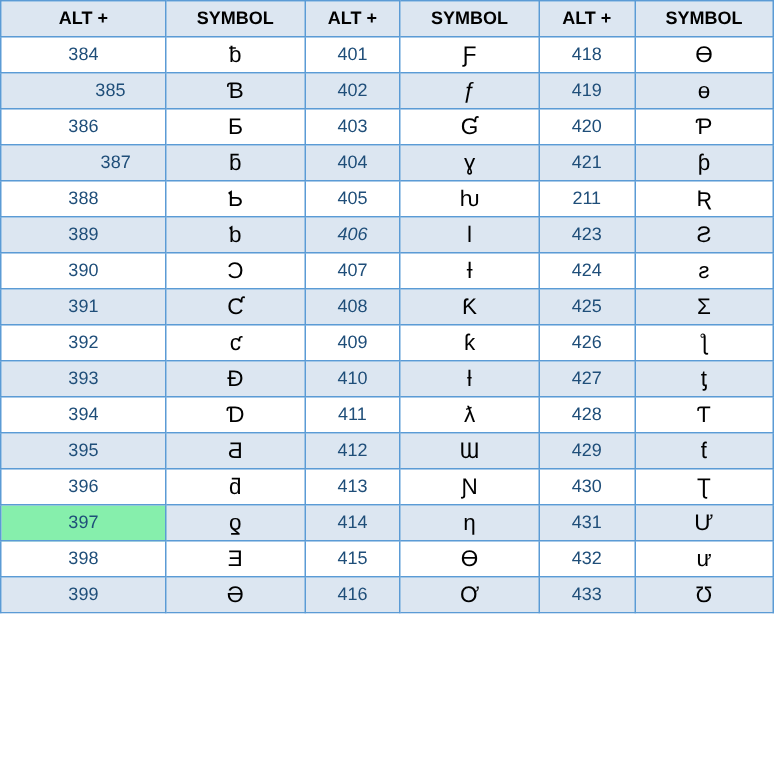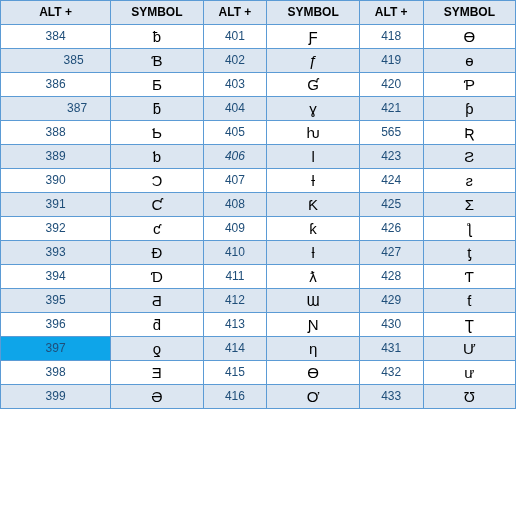--- a/index.html
+++ b/index.html
@@ -91,21 +91,21 @@
         <td class="num" style="background-color: rgb(220, 230, 241);">404</td>
         <td class="sym" style="background-color: rgb(220, 230, 241);">ɣ</td>
         <td class="num" style="background-color: rgb(220, 230, 241);">421</td>
         <td class="sym" style="background-color: rgb(220, 230, 241);">ƥ</td>
       </tr>
       <tr>
         <td class="num" style="background-color: rgb(255, 255, 255);">388</td>
         <td class="sym" style="background-color: rgb(255, 255, 255);">Ƅ</td>
         <td class="num" style="background-color: rgb(255, 255, 255);">405</td>
         <td class="sym" style="background-color: rgb(255, 255, 255);">ƕ</td>
-        <td class="num" style="background-color: rgb(255, 255, 255);">565</td>
+        <td class="num" style="background-color: rgb(255, 255, 255);">211</td>
         <td class="sym" style="background-color: rgb(255, 255, 255);">Ʀ</td>
       </tr>
       <tr>
         <td class="num" style="background-color: rgb(220, 230, 241);">389</td>
         <td class="sym" style="background-color: rgb(220, 230, 241);">ƅ</td>
         <td class="num" style="background-color: rgb(220, 230, 241); font-style: italic;">406</td>
         <td class="sym" style="background-color: rgb(220, 230, 241);">Ɩ</td>
         <td class="num" style="background-color: rgb(220, 230, 241);">423</td>
         <td class="sym" style="background-color: rgb(220, 230, 241);">Ƨ</td>
       </tr>
@@ -159,21 +159,21 @@
       </tr>
       <tr>
         <td class="num" style="background-color: rgb(255, 255, 255);">396</td>
         <td class="sym" style="background-color: rgb(255, 255, 255);">ƌ</td>
         <td class="num" style="background-color: rgb(255, 255, 255);">413</td>
         <td class="sym" style="background-color: rgb(255, 255, 255);">Ɲ</td>
         <td class="num" style="background-color: rgb(255, 255, 255);">430</td>
         <td class="sym" style="background-color: rgb(255, 255, 255);">Ʈ</td>
       </tr>
       <tr>
-        <td class="num" style="background-color: #0ea5e9; margin-left: 32px;">397</td>
+        <td class="num" style="background-color: #86efac; margin-left: 32px;">397</td>
         <td class="sym" style="background-color: rgb(220, 230, 241);">ƍ</td>
         <td class="num" style="background-color: rgb(220, 230, 241);">414</td>
         <td class="sym" style="background-color: rgb(220, 230, 241);">ƞ</td>
         <td class="num" style="background-color: rgb(220, 230, 241);">431</td>
         <td class="sym" style="background-color: rgb(220, 230, 241);">Ư</td>
       </tr>
       <tr>
         <td class="num" style="background-color: rgb(255, 255, 255);">398</td>
         <td class="sym" style="background-color: rgb(255, 255, 255);">Ǝ</td>
         <td class="num" style="background-color: rgb(255, 255, 255);">415</td>

